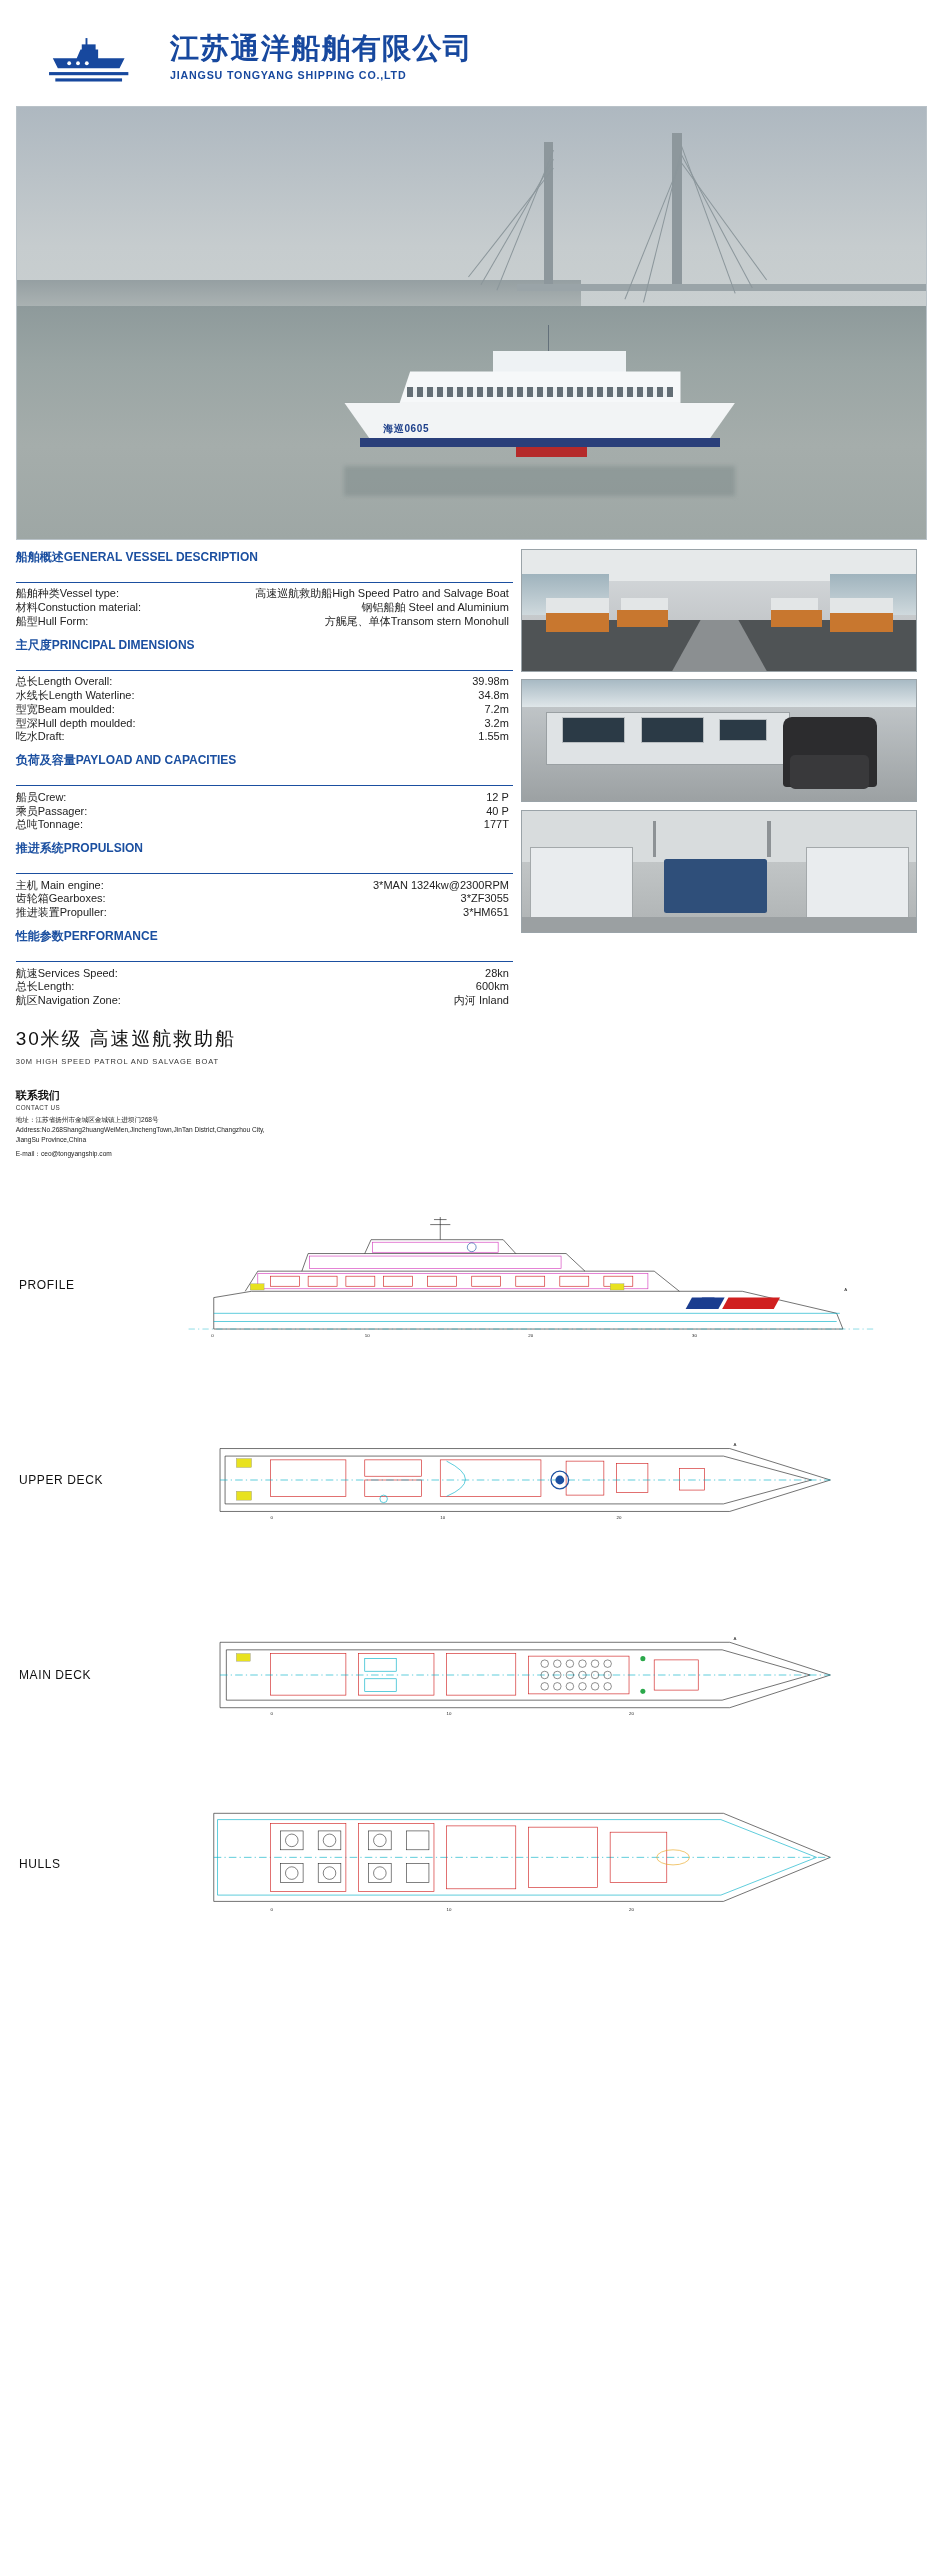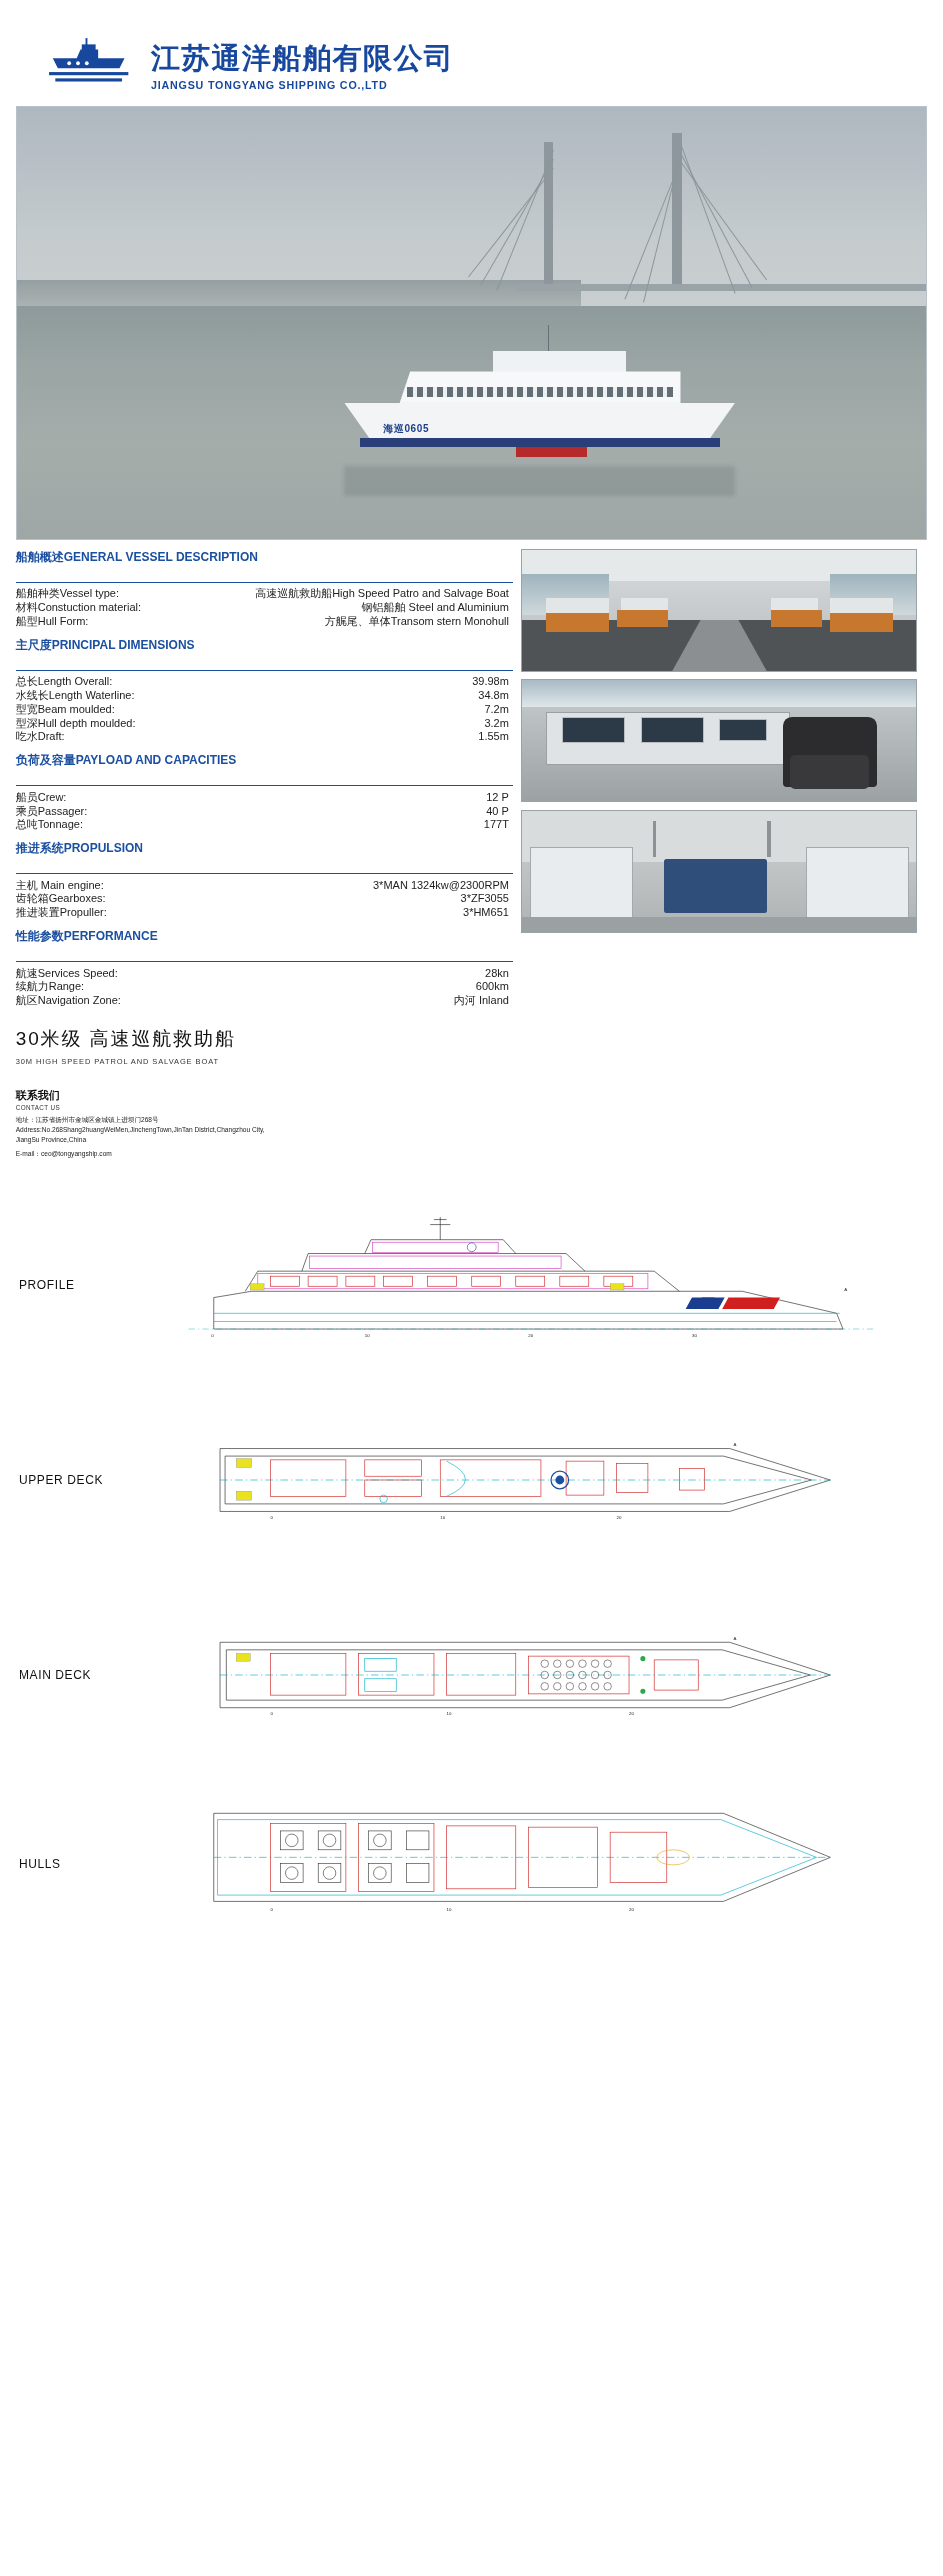--- a/index.html
+++ b/index.html
@@ -9,21 +9,21 @@
     background:#ffffff;
     font-family:"Liberation Sans", sans-serif;
     color:#111;
     position:relative;
     overflow:hidden;
   }
 
   
   .header {
     padding:33px 0 11.3px 44px;
-    display:flex; align-items:flex-end; 
+    display:flex; align-items:flex-start; gap:19px;
   }
   .logo-mark { width:107px; height:58px; position:relative; }
   .logo-mark svg { display:block; }
   .logo-text { display:flex; flex-direction:column; justify-content:center; }
   .logo-cn {
     font-size:29px; font-weight:bold; color:#17489e;
     letter-spacing:1.3px; line-height:1.1;
   }
   .logo-en {
     font-size:10.7px; color:#17489e; letter-spacing:0.8px;
@@ -313,21 +313,21 @@
 
     <div class="sec-block">
       <div class="sec-title">
         <span class="cn">性能参数</span><span>PERFORMANCE</span>
       </div>
       <div class="row">
         <div class="k">航速Services Speed:</div>
         <div class="v">28kn</div>
       </div>
       <div class="row">
-        <div class="k">续航力Range:</div>
+        <div class="k">总长Length:</div>
         <div class="v">600km</div>
       </div>
       <div class="row">
         <div class="k">航区Navigation Zone:</div>
         <div class="v">内河 Inland</div>
       </div>
     </div>
 
     <div class="titleblock">
       <div class="t-cn">30米级 高速巡航救助船</div>

